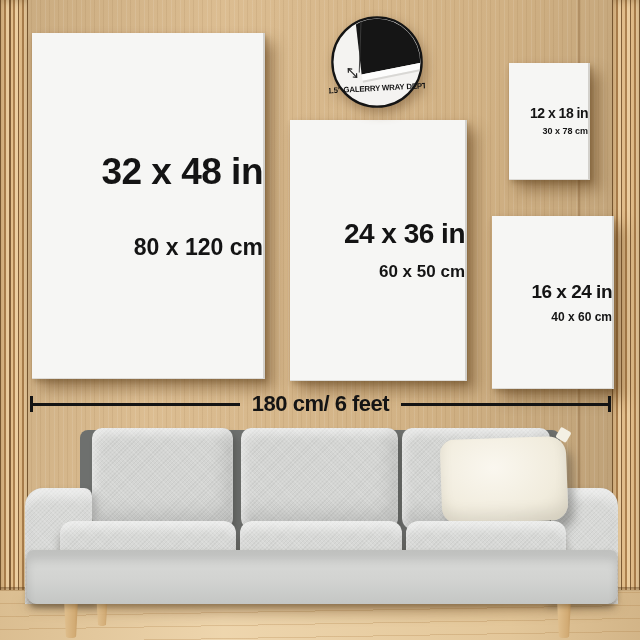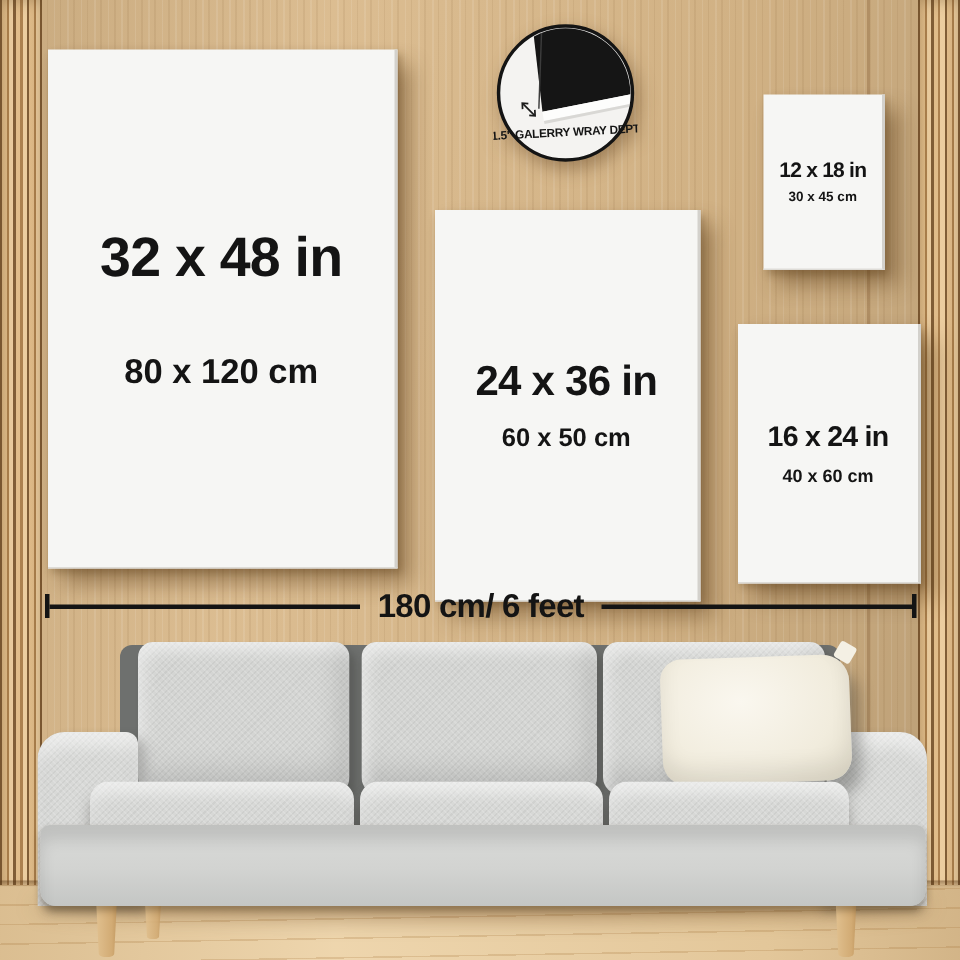--- a/index.html
+++ b/index.html
@@ -42,28 +42,28 @@
   .canvas{
     position:absolute;
     background-color:#f6f6f4;
     background-image:
       repeating-linear-gradient(0deg, rgba(0,0,0,.016) 0 1px, rgba(0,0,0,0) 1px 3px),
       repeating-linear-gradient(90deg, rgba(0,0,0,.016) 0 1px, rgba(0,0,0,0) 1px 3px),
       linear-gradient(115deg, #fbfbfa, #f3f3f0 60%, #ececе9);
     border-right:2px solid #d3d1cc;
     border-bottom:1px solid #dedcd7;
     box-shadow:9px 10px 14px rgba(86,56,20,.45), 2px 3px 5px rgba(86,56,20,.30);
-    display:flex;flex-direction:column;align-items:center;justify-content:center;
+    display:flex;flex-direction:column;align-items:flex-end;justify-content:center;
     color:#141414;text-align:center;
   }
   .canvas .t{font-weight:700;line-height:1;letter-spacing:-.5px;}
   .canvas .s{font-weight:700;line-height:1;margin-top:0;}
   .cv-32x48{left:32px;top:33px;width:231px;height:345px;gap:26px;}
   .cv-32x48 .t{font-size:37px;}  .cv-32x48 .s{font-size:23px;margin-top:20px;}
-  .cv-24x36{left:290px;top:120px;width:175px;height:260px;margin-top:20px;}
+  .cv-24x36{left:290px;top:120px;width:175px;height:260px;}
   .cv-24x36 .t{font-size:28px;}  .cv-24x36 .s{font-size:17px;margin-top:15px;}
   .cv-12x18{left:509px;top:63px;width:79px;height:116px;}
   .cv-12x18 .t{font-size:14px;}  .cv-12x18 .s{font-size:9px;margin-top:7px;}
   .cv-16x24{left:492px;top:206px;width:120px;height:172px;margin-top:10px;}
   .cv-16x24 .t{font-size:19px;}  .cv-16x24 .s{font-size:12px;margin-top:10px;}
   
   .badge{position:absolute;left:329px;top:14px;width:96px;height:96px;
     filter:drop-shadow(3px 5px 6px rgba(80,50,20,.40));}
   
   .measure{position:absolute;left:30px;top:392px;width:581px;height:24px;
@@ -128,21 +128,21 @@
   <div class="canvas cv-32x48">
     <div class="t">32 x 48 in</div>
     <div class="s">80 x 120 cm</div>
   </div>
   <div class="canvas cv-24x36">
     <div class="t">24 x 36 in</div>
     <div class="s">60 x 50 cm</div>
   </div>
   <div class="canvas cv-12x18">
     <div class="t">12 x 18 in</div>
-    <div class="s">30 x 45 cm</div>
+    <div class="s">30 x 78 cm</div>
   </div>
   <div class="canvas cv-16x24">
     <div class="t">16 x 24 in</div>
     <div class="s">40 x 60 cm</div>
   </div>
 
   <svg class="badge" viewBox="0 0 100 100">
     <defs>
         <clipPath id="bc">
           <circle cx="50" cy="50" r="45"></circle>

